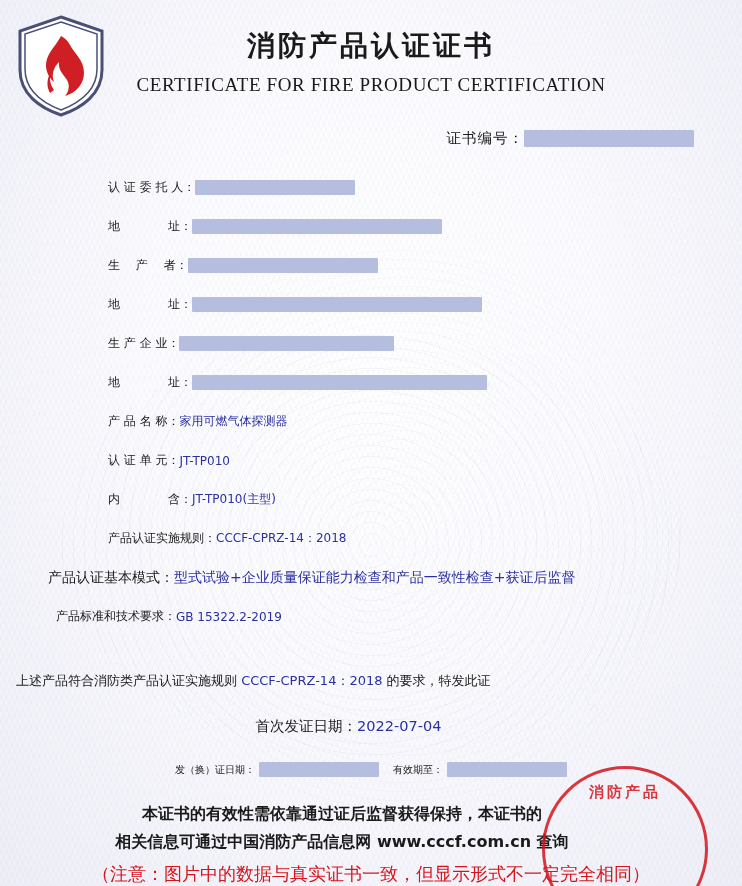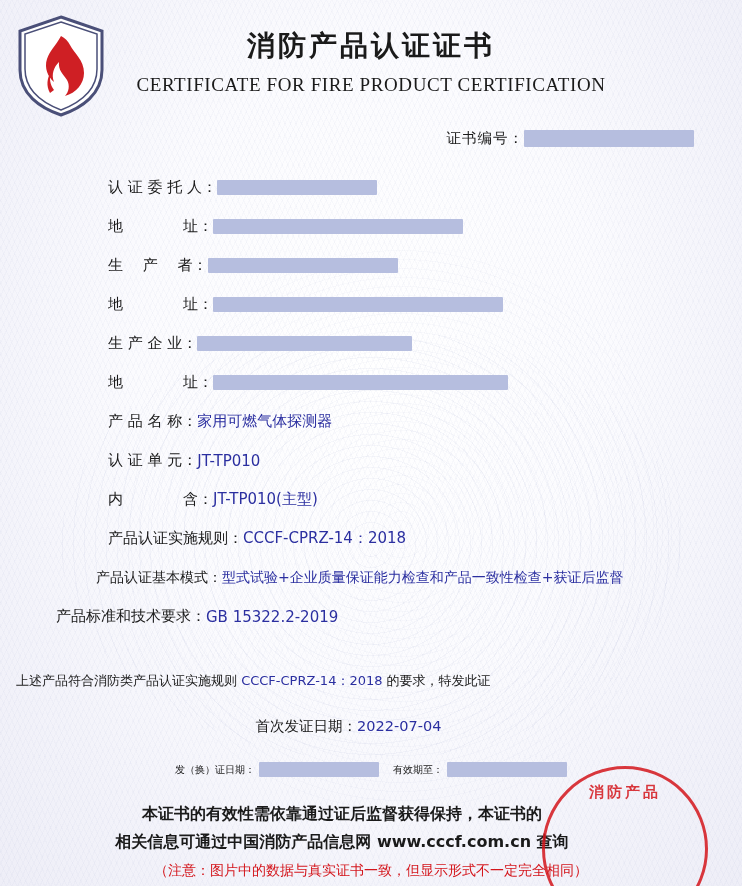--- a/index.html
+++ b/index.html
@@ -133,36 +133,36 @@
     left: 0;
     top: 168px;
     width: 742px;
   }
   .frow {
     display: flex;
     align-items: center;
     height: 39px;
     padding-left: 108px;
     font-family: "DejaVu Sans", sans-serif;
-    font-size: 15px;
+    font-size: 12px;
     color: #1a1a1a;
   }
   .frow .flabel {
     white-space: nowrap;
   }
   .frow .fvalue {
     color: #2b2fa0;
     white-space: nowrap;
   }
 
   .rule-row {
     padding-left: 108px;
   }
   .mode-row {
-    padding-left: 96px;
+    padding-left: 48px;
     font-size: 14px;
   }
   .std-row {
     padding-left: 56px;
   }
 
   .statement {
     position: absolute;
     left: 0;
     top: 672px;
@@ -213,21 +213,21 @@
     line-height: 1.75;
   }
 
   .note {
     position: absolute;
     left: 0;
     top: 862px;
     width: 742px;
     text-align: center;
     font-family: "DejaVu Sans", sans-serif;
-    font-size: 14px;
+    font-size: 18px;
     color: #d4161c;
   }
 
   .seal {
     position: absolute;
     right: 34px;
     bottom: -46px;
     width: 160px;
     height: 160px;
     border: 3px solid #d4161c;

